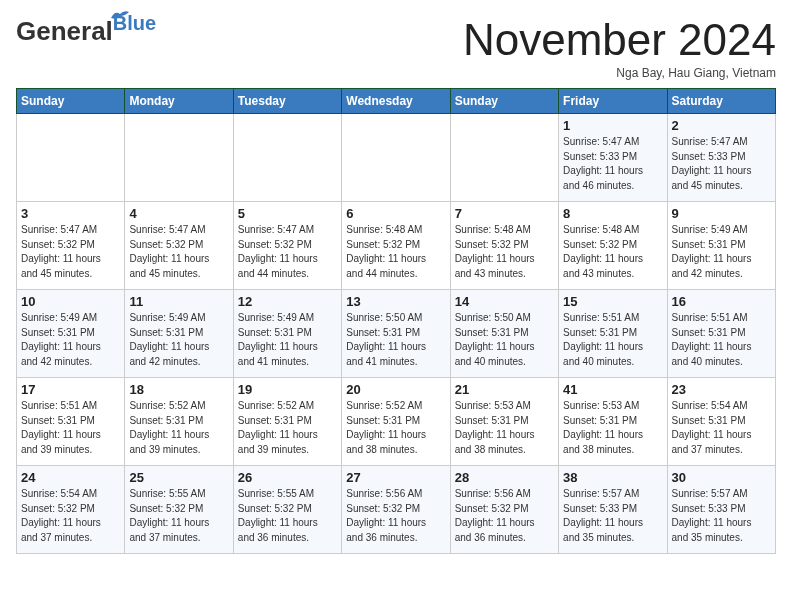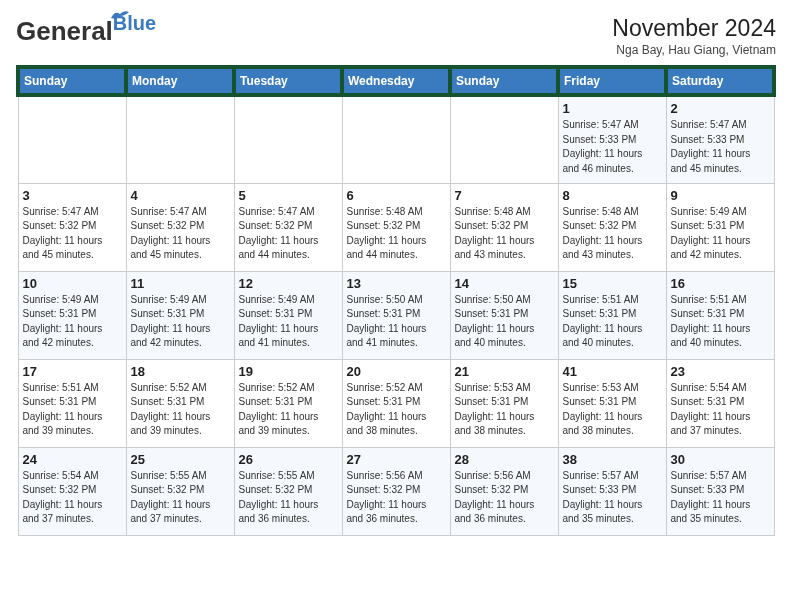--- a/index.html
+++ b/index.html
@@ -17,21 +17,21 @@
       margin-bottom: 8px;
     }
     .logo {
       display: flex;
       align-items: flex-start;
     }
     .title-block {
       text-align: right;
     }
     .month-title {
-      font-size: 23px;
+      font-size: 44px;
       font-weight: normal;
       color: #222;
       line-height: 1.1;
     }
     .location {
       font-size: 12px;
       color: #444;
       margin-top: 2px;
     }
     table {
@@ -39,21 +39,21 @@
       border-collapse: collapse;
       table-layout: fixed;
     }
     thead tr th {
       background-color: #3a7abf;
       color: #fff;
       font-size: 12px;
       font-weight: bold;
       padding: 5px 4px;
       text-align: left;
-      border: 4px solid #14532d;
+      border: 1px solid #14532d;
     }
     tbody tr td {
       border: 1px solid #ccc;
       vertical-align: top;
       padding: 4px 4px;
       font-size: 10.5px;
       color: #222;
       min-height: 80px;
       height: 88px;
       background: #fff;

